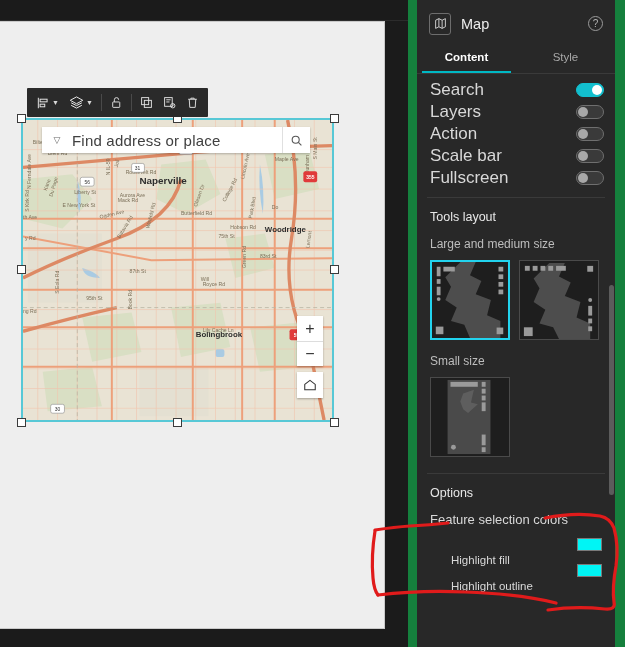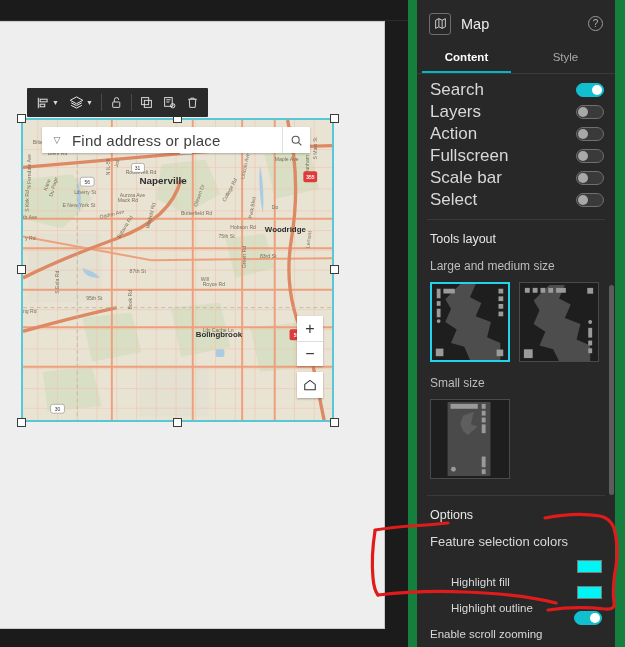--- a/index.html
+++ b/index.html
@@ -436,33 +436,27 @@
               <i class="knob"></i>
             </span>
         </div>
         <div class="tgl-row">
           <span class="tgl-label">Action</span>
           <span class="switch">
               <i class="knob"></i>
             </span>
         </div>
         <div class="tgl-row">
-          <span class="tgl-label">Fullscreen</span>
-          <span class="switch">
-              <i class="knob"></i>
-            </span>
-        </div>
-        <div class="tgl-row">
           <span class="tgl-label">Scale bar</span>
           <span class="switch">
               <i class="knob"></i>
             </span>
         </div>
         <div class="tgl-row">
-          <span class="tgl-label">Select</span>
+          <span class="tgl-label">Fullscreen</span>
           <span class="switch">
               <i class="knob"></i>
             </span>
         </div>
       </div>
 
       <div class="divider"></div>
 
       <div class="sect">
         <div class="sect-title">Tools layout</div>
@@ -536,26 +530,20 @@
         <div class="sect-title" style="margin-bottom:4px;">Options</div>
         <div class="feat-title">Feature selection colors</div>
         <div class="opt-row ind">
           <span class="lbl">Highlight fill</span>
           <span class="swatch" style="background: rgb(0, 245, 245);"></span>
         </div>
         <div class="opt-row ind">
           <span class="lbl">Highlight outline</span>
           <span class="swatch" style="background: rgb(0, 245, 245);"></span>
         </div>
-        <div class="opt-row">
-          <span class="lbl">Enable scroll zooming</span>
-          <span class="switch on" style="background: rgb(18, 191, 206); border-color: rgb(18, 191, 206);">
-              <i class="knob"></i>
-            </span>
-        </div>
 
       </div>
 
       <div class="scrollbar"></div>
     </div>
   </div>
 
   <svg class="annot">
     <g fill="none" stroke="#e01b1b" stroke-width="3.2" stroke-linecap="round" stroke-linejoin="round">
       <path d="M545 518 Q575 512 600 516 Q610 518 614 528 Q619 546 616 566

